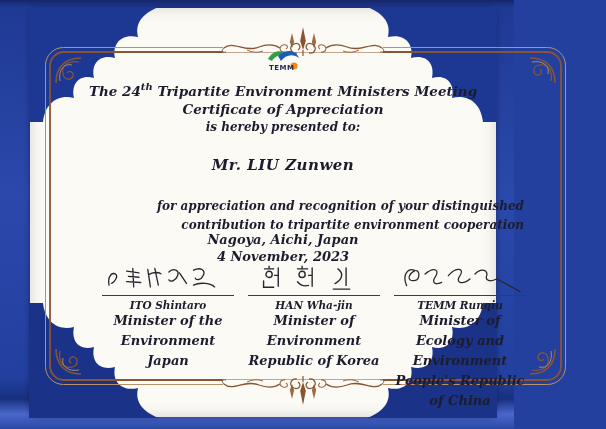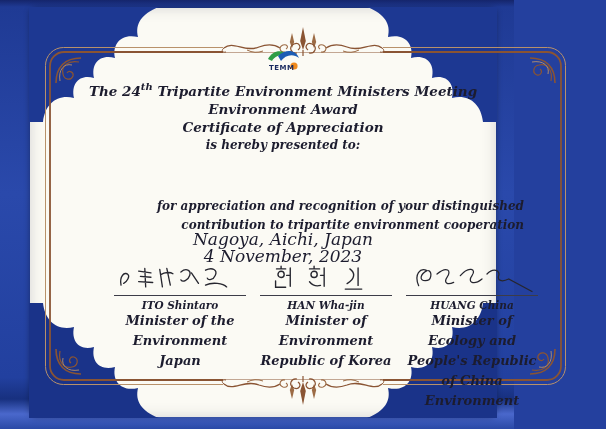--- a/index.html
+++ b/index.html
@@ -30,23 +30,23 @@
   .logo-wrap{top:46px;}
   .titleblock{top:78px;font-style:italic;font-weight:bold;}
   .t-line{font-size:13.5px;line-height:18px;}
   .t-line sup{font-size:10px;}
   .t-presented{font-size:12px;font-weight:bold;}
   .recipient{top:156px;font-style:italic;font-weight:bold;font-size:15px;letter-spacing:.5px;}
   .bodytext{
     position:absolute;top:197px;left:106px;right:82px;
     font-style:italic;font-size:12px;line-height:19px;text-align:right;font-weight:bold;
   }
-  .locdate{top:231px;font-style:italic;font-size:17px;line-height:17px;font-weight:normal;}
+  .locdate{top:231px;font-style:italic;font-size:13px;line-height:17px;font-weight:bold;}
   .sigrow{
-    position:absolute;top:264px;left:110px;width:432px;
+    position:absolute;top:264px;left:98px;width:432px;
     display:flex;justify-content:space-between;
   }
   .sigcol{width:140px;text-align:center;font-style:italic;}
   .sigline{height:0;border-top:1.2px solid #3c3c48;margin:1px 4px 0 4px;}
   .signame{font-size:10.5px;font-weight:bold;margin-top:3px;}
   .sigtitle{font-size:13px;line-height:20px;font-weight:bold;}
   .sigart{display:block;margin:0 auto;}
 </style>
 </head>
 <body>
@@ -113,25 +113,25 @@
       <svg width="46" height="28" viewBox="0 0 46 28" class="sigart">
         <path d="M8,13 C12,5 21,3 27,8 C20,8 14,11 12,15 Z" fill="#2f9e46"></path>
         <path d="M18,10 C26,2 36,4 39,12 C33,7 25,9 21,15 Z" fill="#1c5cb4"></path>
         <circle cx="34" cy="20" r="3.6" fill="#f08a1e"></circle>
         <text x="9" y="24" font-size="7" font-weight="bold" letter-spacing="0.5" fill="#16275e" font-family="DejaVu Sans, sans-serif">TEMM</text>
       </svg>
     </div>
 
     <div class="center titleblock">
       <div class="t-line"><span>The 24</span><sup>th</sup><span> Tripartite Environment Ministers Meeting</span></div>
-      <div class="t-line">Environment Award</div>
       <div class="t-line">Certificate of Appreciation</div>
       <div class="t-line t-presented">is hereby presented to:</div>
     </div>
 
+    <div class="center recipient">Mr. LIU Zunwen</div>
 
     <div class="bodytext">
       <div>for appreciation and recognition of your distinguished contribution to tripartite environment cooperation</div>
     </div>
 
     <div class="center locdate">
       <div>Nagoya, Aichi, Japan</div>
       <div>4 November, 2023</div>
     </div>
 
@@ -168,21 +168,21 @@
       </div>
 
       <div class="sigcol">
         <svg class="sigart" width="140" height="30" viewBox="0 0 160 36" fill="none" stroke="#26262f" stroke-width="1.5" stroke-linecap="round">
           <path d="M16,26 C10,12 18,4 26,8 C18,12 16,20 24,20 C32,20 32,10 28,8"></path>
           <path d="M38,12 C50,2 56,8 50,16 C46,22 50,26 58,22"></path>
           <path d="M66,14 C76,2 86,6 80,14 C74,22 82,26 92,18"></path>
           <path d="M98,12 C106,4 114,8 112,14 C110,20 116,22 124,18 L152,33"></path>
         </svg>
         <div class="sigline"></div>
-        <div class="signame">HUANG China</div>
+        <div class="signame">TEMM Runqiu</div>
         <div class="sigtitle">Minister of Ecology and</div>
+        <div class="sigtitle">Environment</div>
         <div class="sigtitle">People's Republic of China</div>
-        <div class="sigtitle">Environment</div>
       </div>
 
     </div>
   </div>
 </div>
 
 </body></html>

